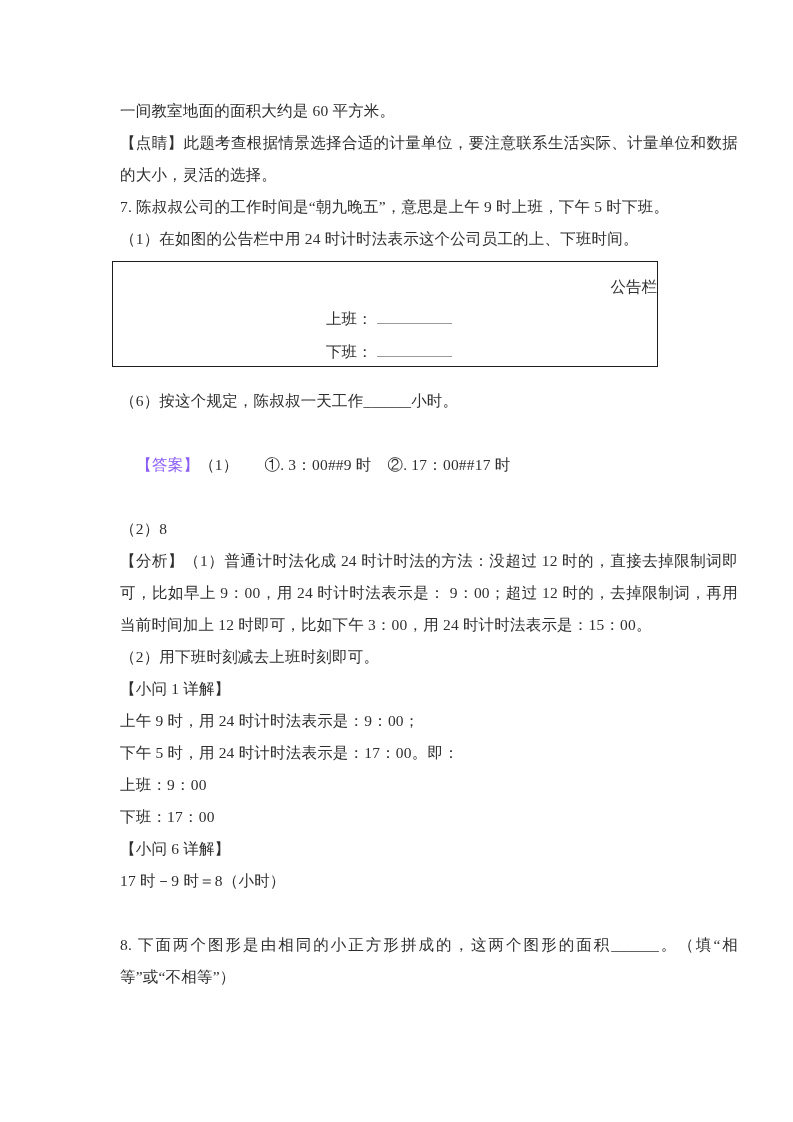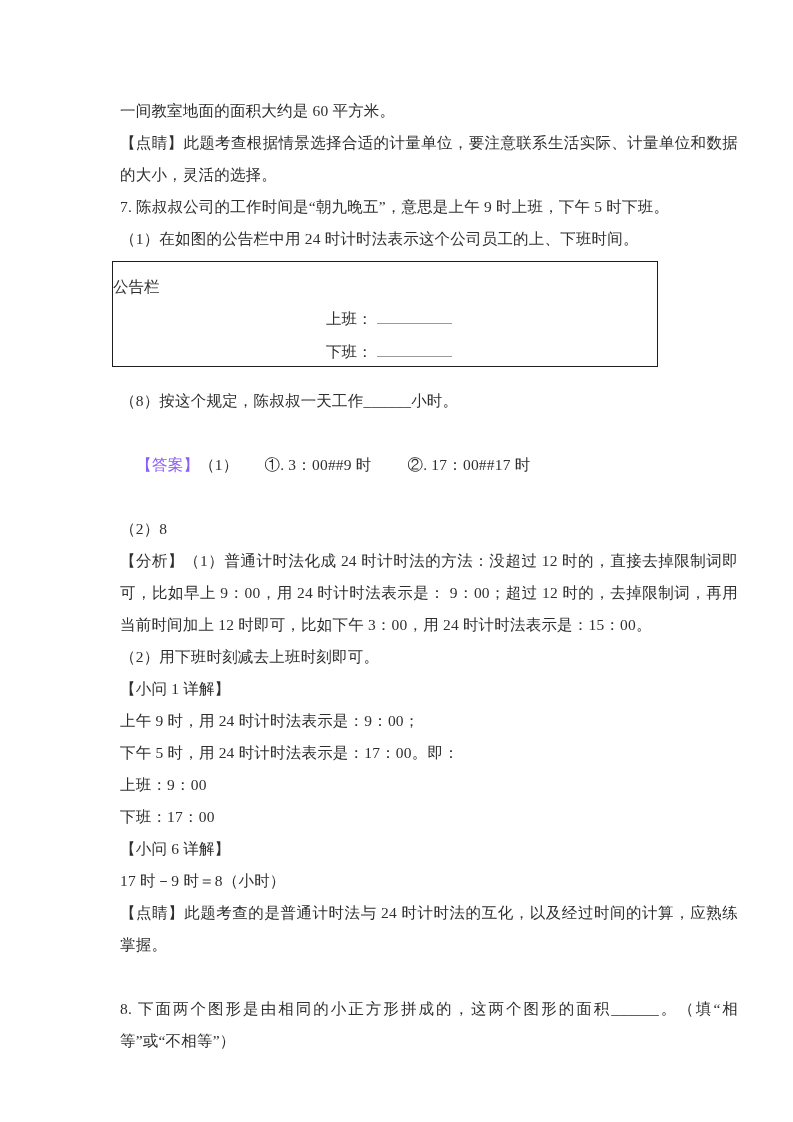--- a/index.html
+++ b/index.html
@@ -24,37 +24,37 @@
   .label-blue { color: #8b5cf6; }
   .notice-board {
     width: 546px;
     height: 106px;
     margin: 6px 0 18px -8px;
     border: 1.5px solid #1d1d1d;
     padding-top: 10px;
     position: relative;
   }
   .board-title {
-    text-align: left;
+    text-align: right;
     line-height: 30px;
   }
   .board-row {
     padding-left: 213px;
     line-height: 33px;
   }
   .blank-line {
     display: inline-block;
     width: 75px;
     height: 1em;
     border-bottom: 1px solid #9a9a9a;
     vertical-align: baseline;
     margin-left: 4px;
   }
   .gap-a { margin-left: 26px; }
-  .gap-b { margin-left: 36px; }
+  .gap-b { margin-left: 16px; }
   .gap-top-q8 { margin-top: 32px; }
   .ws { white-space: pre-wrap; }
 </style>
 </head>
 <body>
 
 <div class="page">
 
   <p class="para">
     <span>一间教室地面的面积大约是 60 平方米。</span>
@@ -76,21 +76,21 @@
     <div class="board-title">公告栏</div>
     <div class="board-row">
       <span>上班：</span><span class="blank-line"></span>
     </div>
     <div class="board-row">
       <span>下班：</span><span class="blank-line"></span>
     </div>
   </div>
 
   <p class="para">
-    <span>（8）按这个规定，陈叔叔一天工作______小时。</span>
+    <span>（6）按这个规定，陈叔叔一天工作______小时。</span>
   </p>
 
   <p class="para ws">
     <span class="label-blue">【答案】</span><span>（1）</span><span class="gap-a">①. 3：00##9 时</span><span class="gap-b">②. 17：00##17 时</span>
   </p>
 
   <p class="para">
     <span>（2）8</span>
   </p>
 
@@ -124,21 +124,18 @@
   </p>
 
   <p class="para">
     <span>【小问 6 详解】</span>
   </p>
 
   <p class="para">
     <span>17 时－9 时＝8（小时）</span>
   </p>
 
-  <p class="para">
-    <span>【点睛】</span><span>此题考查的是普通计时法与 24 时计时法的互化，以及经过时间的计算，应熟练掌握。</span>
-  </p>
 
   <p class="para gap-top-q8">
     <span>8. 下面两个图形是由相同的小正方形拼成的，这两个图形的面积______。（填“相等”或“不相等”）</span>
   </p>
 
 </div>
 
 </body></html>

